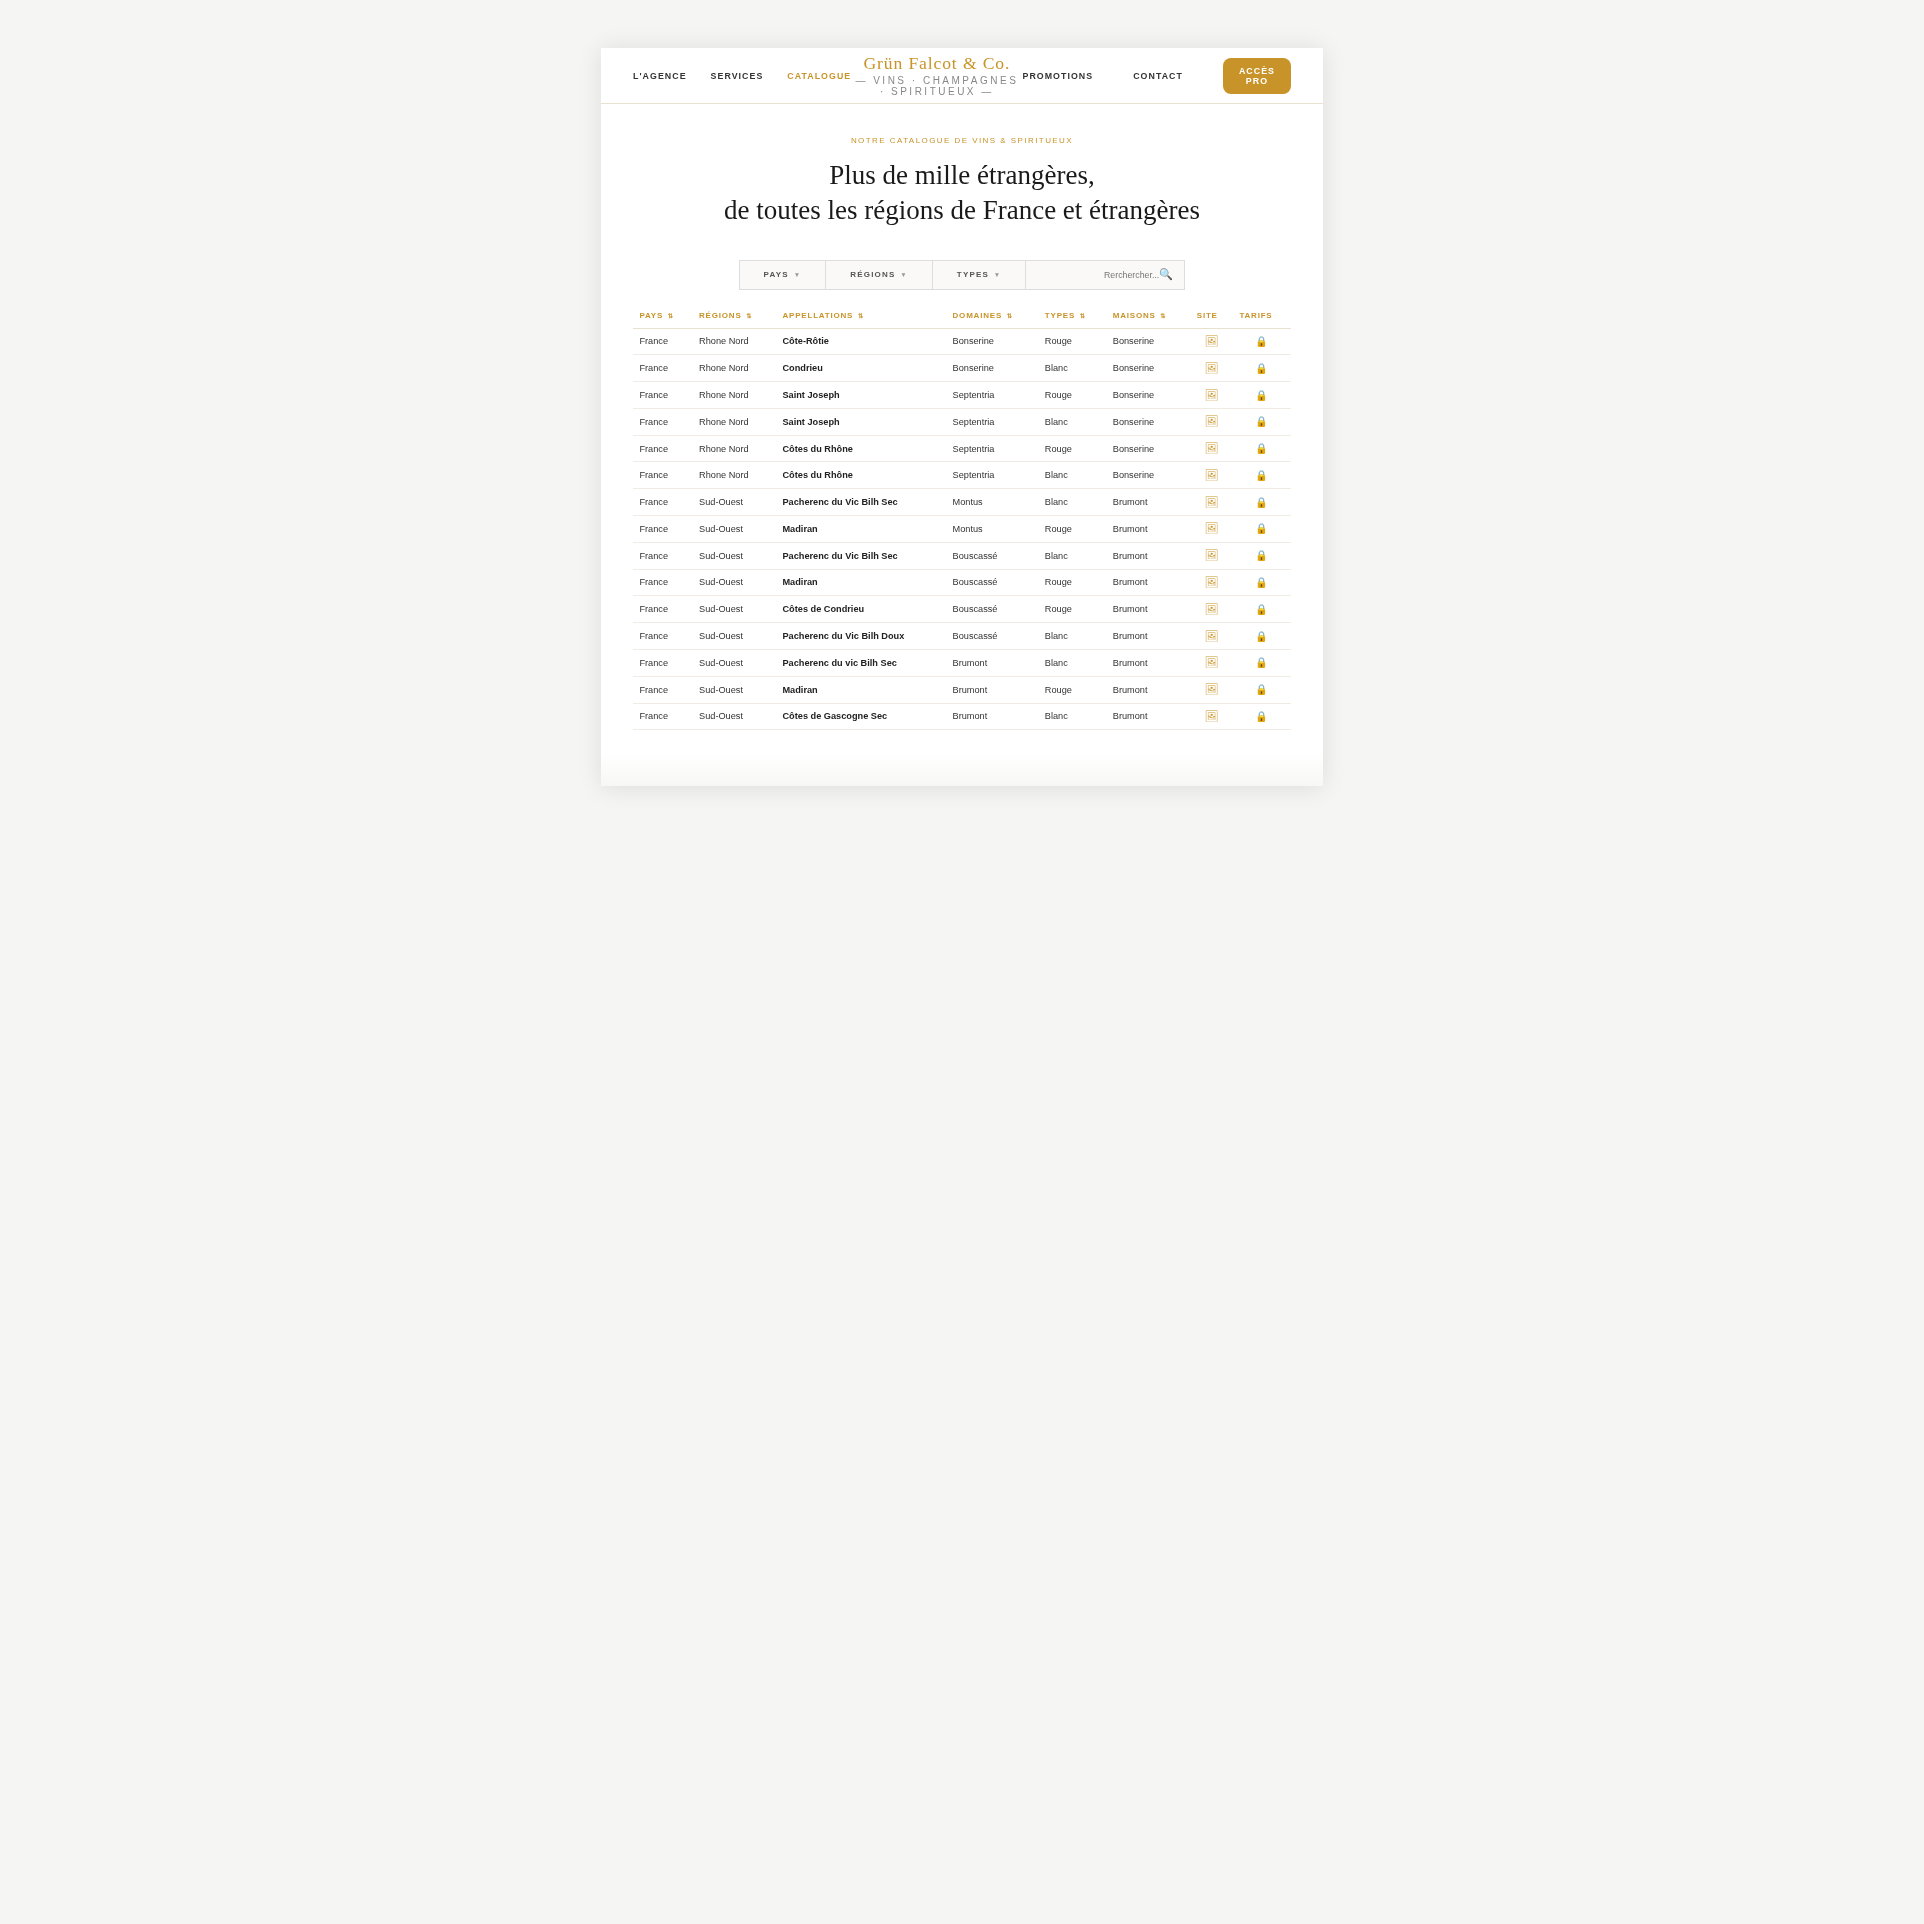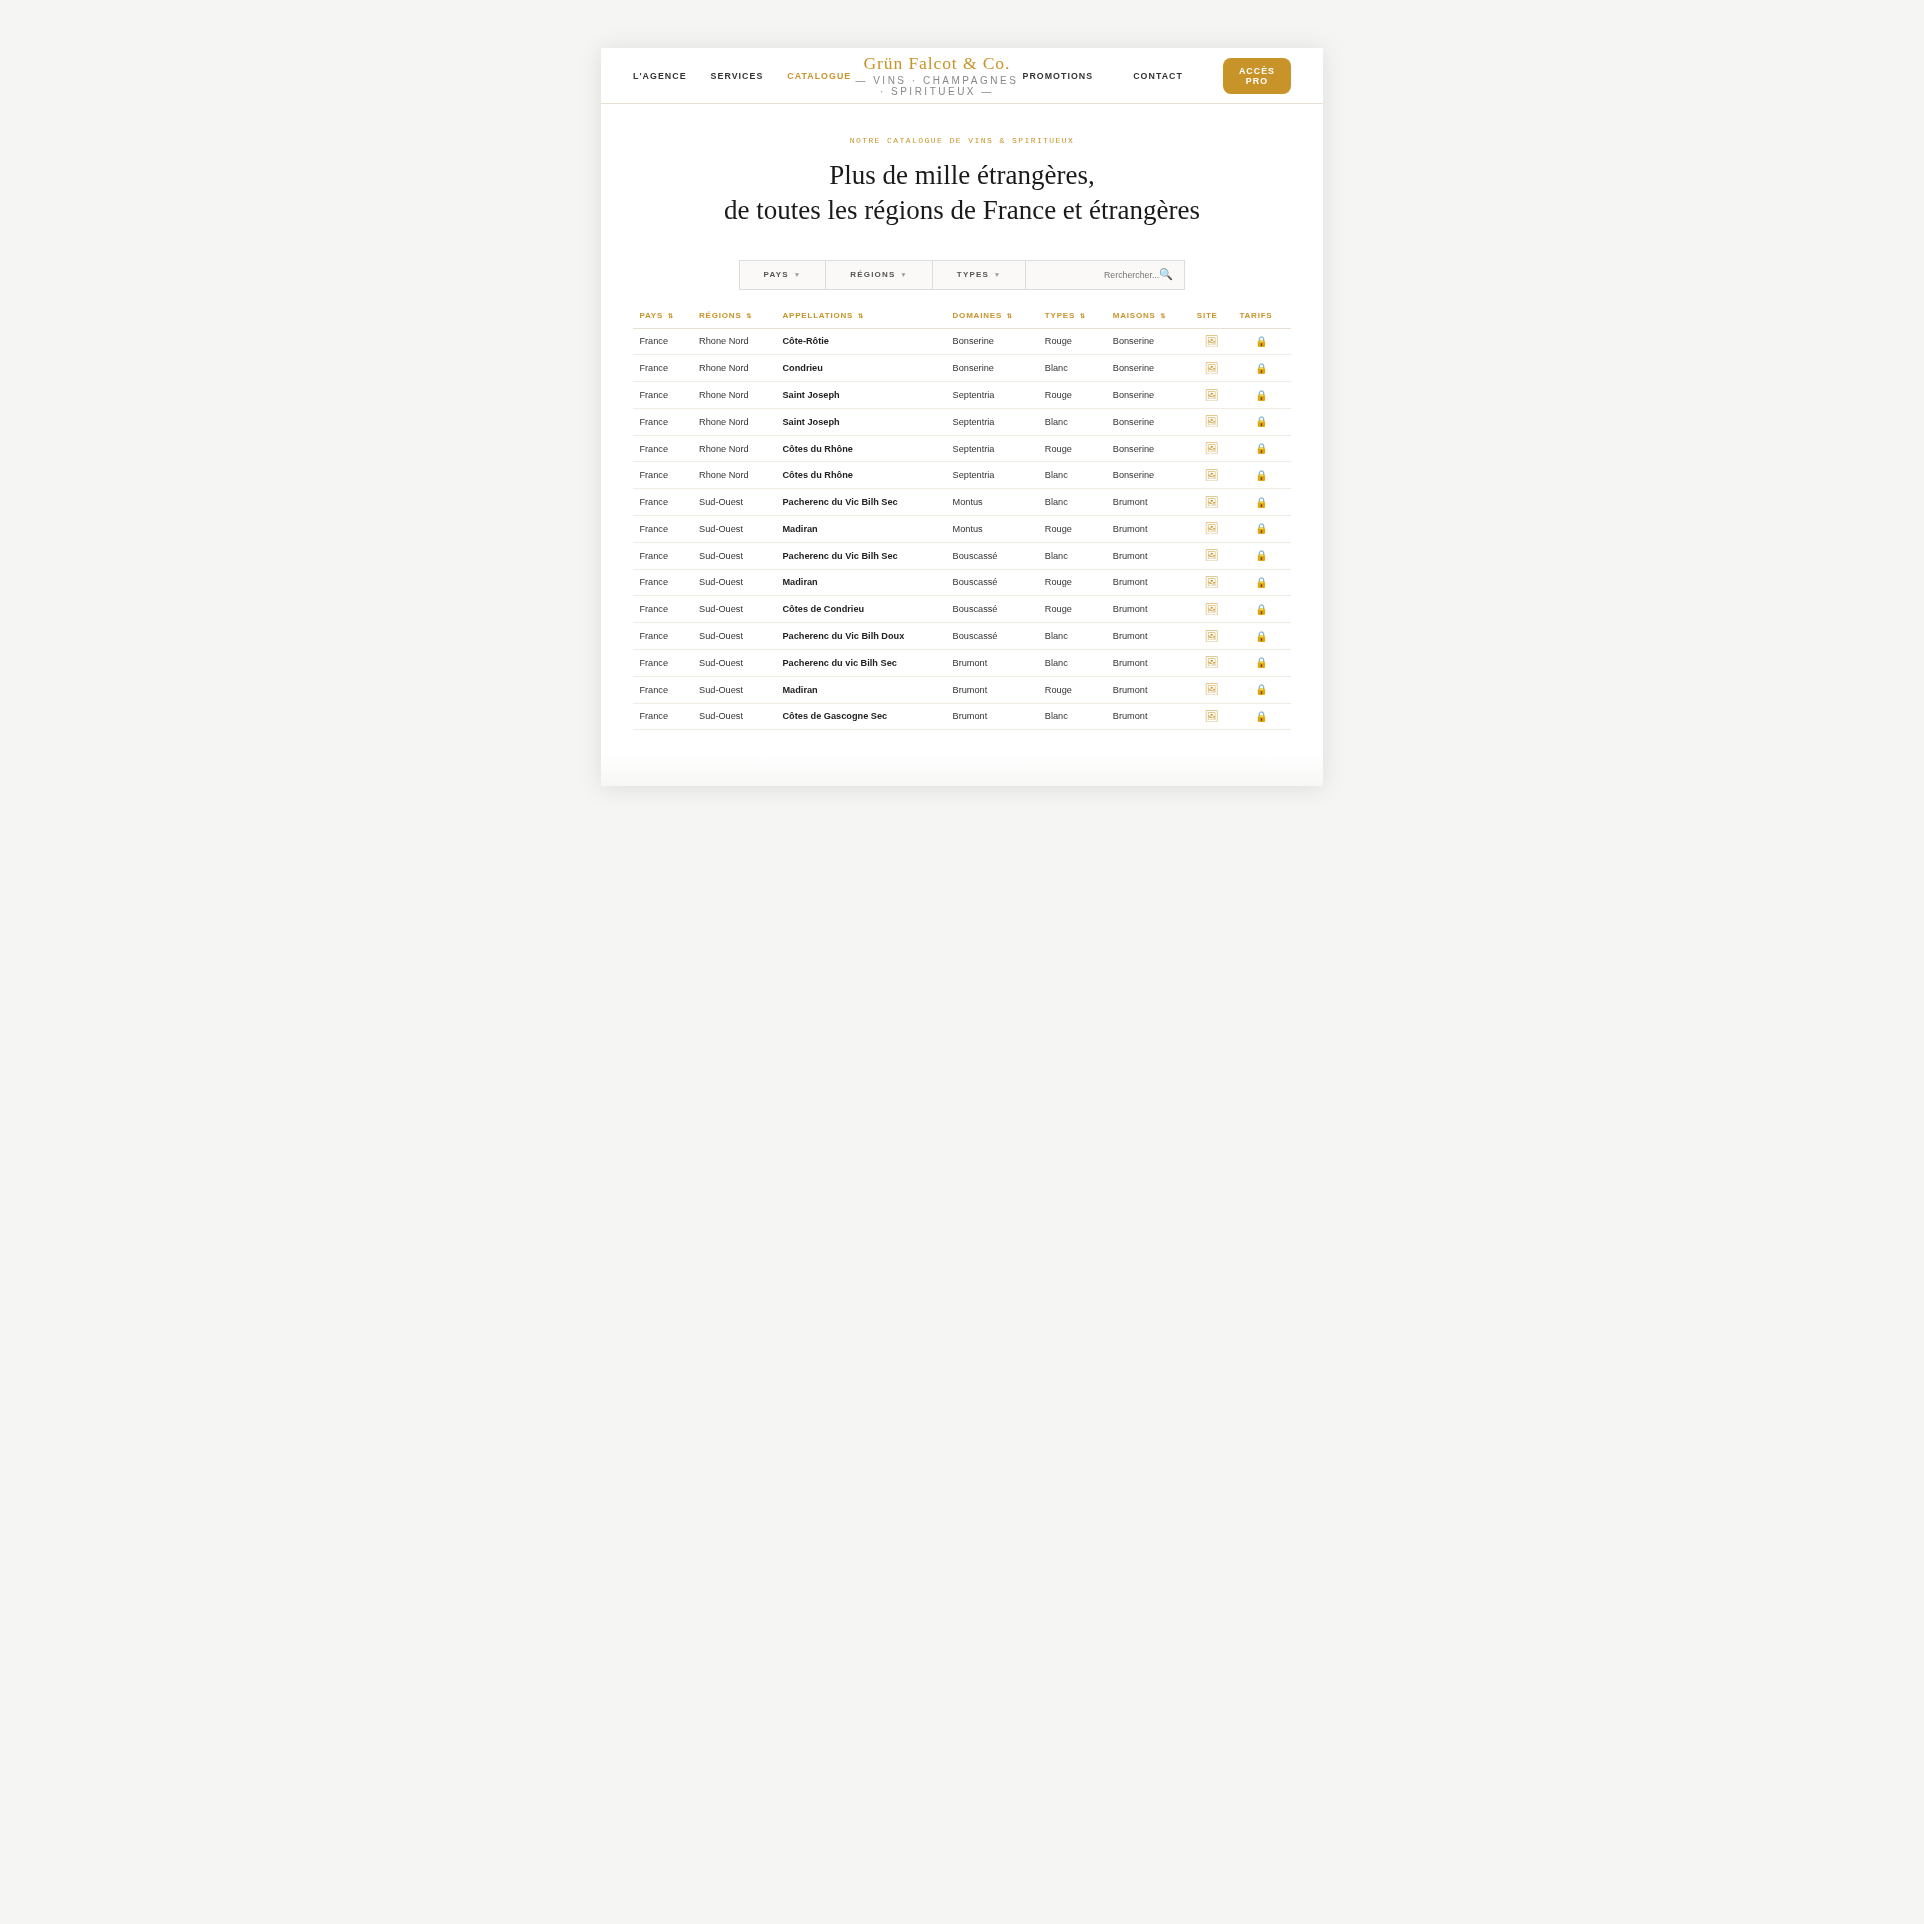--- a/index.html
+++ b/index.html
@@ -84,21 +84,21 @@
       cursor: pointer;
       border-radius: 8px;
     }
     
     .hero {
       text-align: center;
       padding: 32px 32px 16px;
       background: #fff;
     }
     .hero-subtitle {
-      font-family: Liberation Mono, monospace;
+      font-family: Liberation Sans, sans-serif;
       font-size: 8px;
       letter-spacing: 0.18em;
       color: #c8942a;
       text-transform: uppercase;
       margin-bottom: 13px;
     }
     .hero-title {
       font-family: 'Georgia', serif;
       font-size: 27px;
       font-weight: normal;

